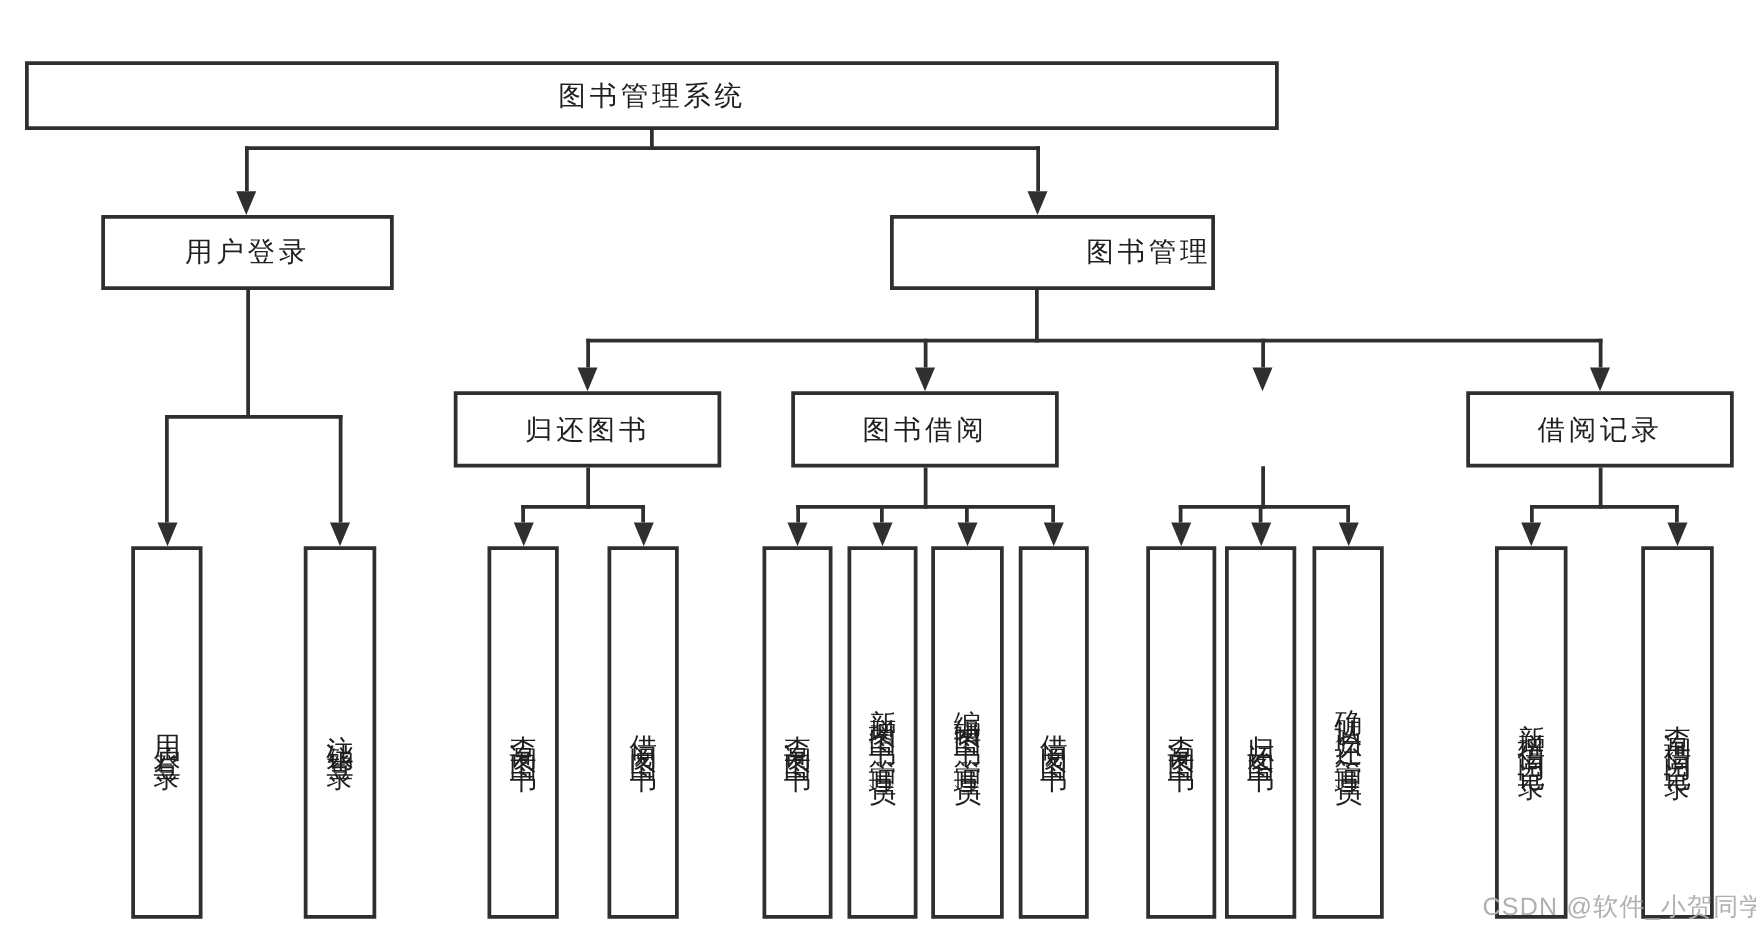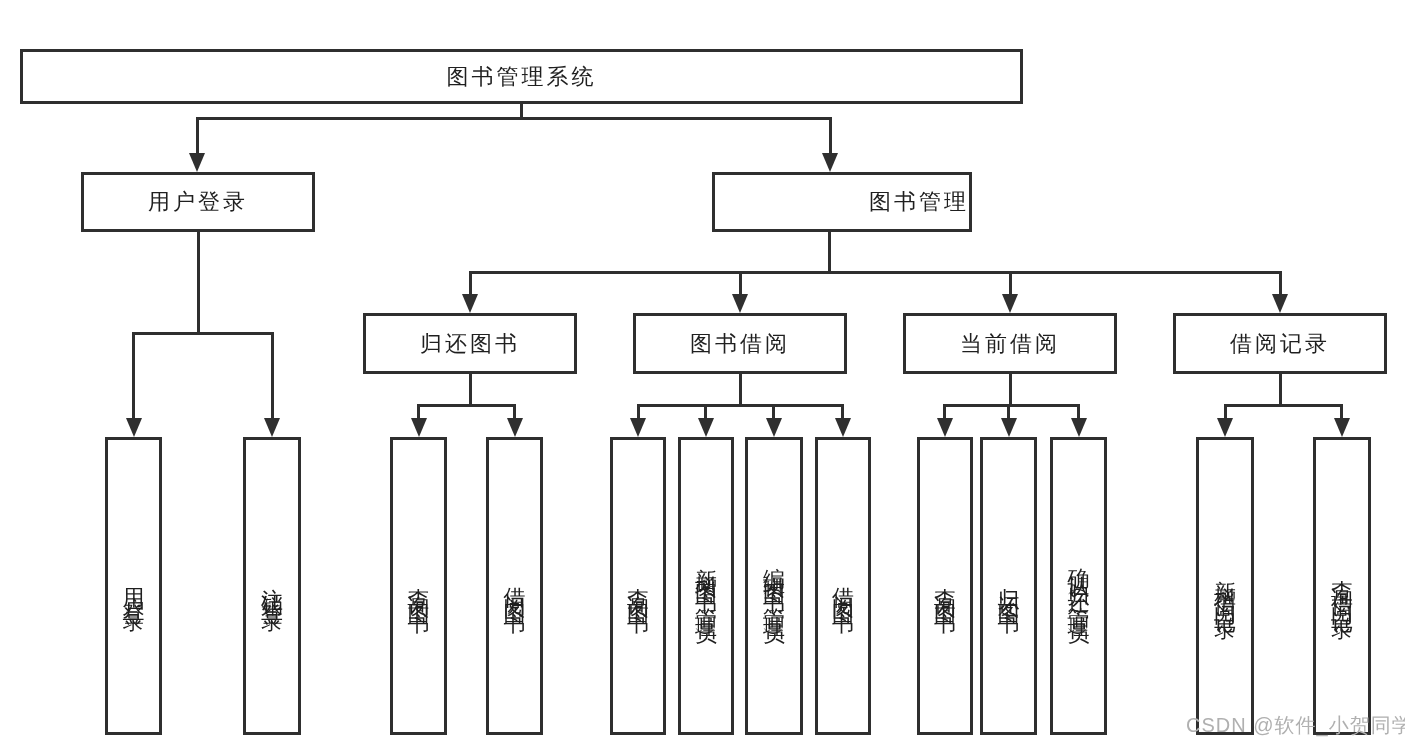--- a/index.html
+++ b/index.html
@@ -117,23 +117,20 @@
   <div class="arr" style="left:1002px; top:294px;"></div>
   <div class="vl" style="left:1279px; top:271px; height:23px;"></div>
   <div class="arr" style="left:1272px; top:294px;"></div>
 
   <div class="hbox" style="left:363px; top:313px; width:214px; height:61px;">
     <span>归还图书</span>
   </div>
   <div class="hbox" style="left:633px; top:313px; width:214px; height:61px;">
     <span>图书借阅</span>
   </div>
-  <div class="hbox" style="left:903px; top:313px; width:214px; height:61px;">
-    <span>当前借阅</span>
-  </div>
   <div class="hbox" style="left:1173px; top:313px; width:214px; height:61px;">
     <span>借阅记录</span>
   </div>
 
   <div class="vl" style="left:469px; top:373px; height:34px;"></div>
   <div class="hl" style="left:417px; top:404px; width:99px;"></div>
   <div class="vl" style="left:417px; top:404px; height:14px;"></div>
   <div class="arr" style="left:411px; top:418px;"></div>
   <div class="vl" style="left:513px; top:404px; height:14px;"></div>
   <div class="arr" style="left:507px; top:418px;"></div>

